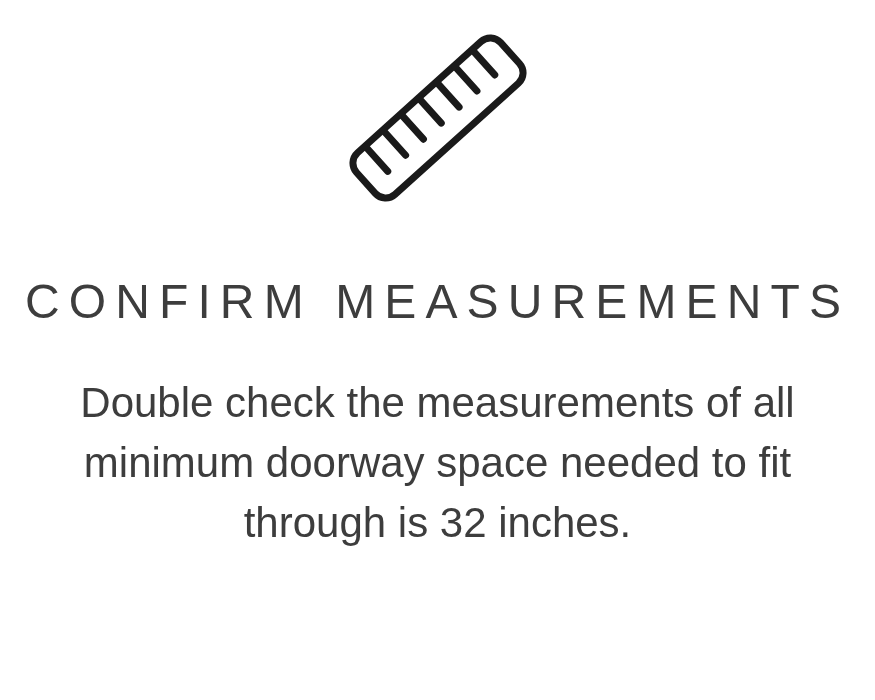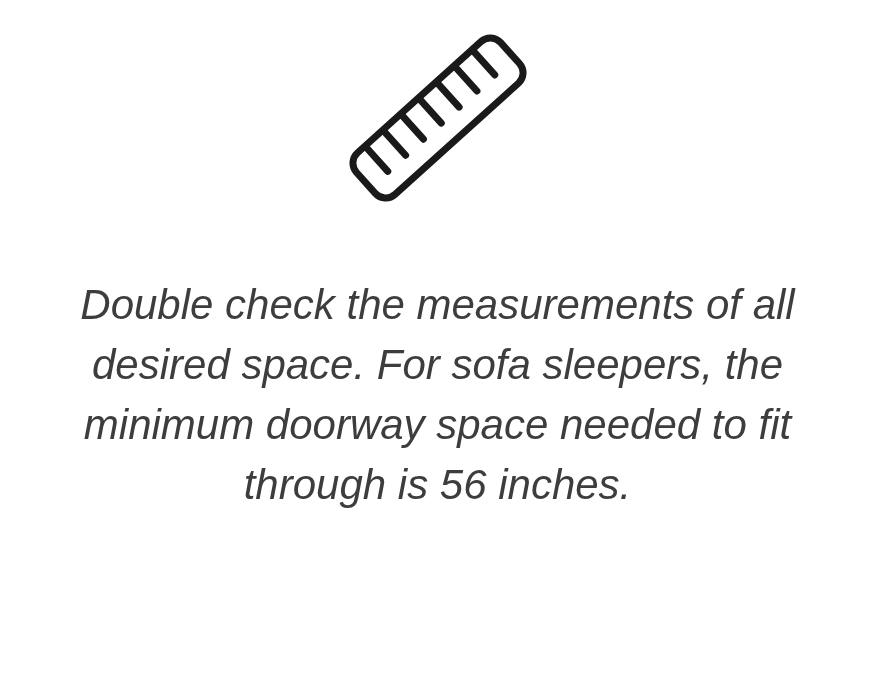--- a/index.html
+++ b/index.html
@@ -39,21 +39,20 @@
   }
   .description {
     margin: 47px auto 0 auto;
     font-size: 42px;
     line-height: 60px;
     font-weight: 400;
     color: var(--text-color, #3d3d3d);
   }
   .description .line {
     white-space: nowrap;
-    font-style: italic;
   }
 </style>
 </head>
 <body>
 
 <div class="stage" style="--text-color: #3d3d3d; --bg: #ffffff;">
 
   <div class="icon-wrap">
     <svg width="236" height="220" viewBox="0 0 236 220" aria-hidden="true">
       <g transform="translate(118,110) rotate(-42)" fill="none" stroke="#1a1a1a" stroke-width="7" stroke-linecap="round" stroke-linejoin="round">
@@ -62,21 +61,21 @@
         <line x1="-49" y1="-27" x2="-49" y2="6"></line>
         <line x1="-25" y1="-27" x2="-25" y2="6"></line>
         <line x1="-1" y1="-27" x2="-1" y2="6"></line>
         <line x1="23" y1="-27" x2="23" y2="6"></line>
         <line x1="47" y1="-27" x2="47" y2="6"></line>
         <line x1="71" y1="-27" x2="71" y2="6"></line>
       </g>
     </svg>
   </div>
 
+  <h1 class="section-title">CONFIRM MEASUREMENTS</h1>
 
   <div class="description">
     <div class="line">Double check the measurements of all</div>
-    <div class="line">desired space. For sofa sleepers, the</div>
     <div class="line">minimum doorway space needed to fit</div>
-    <div class="line">through is 56 inches.</div>
+    <div class="line">through is 32 inches.</div>
   </div>
 
 </div>
 
 </body></html>

